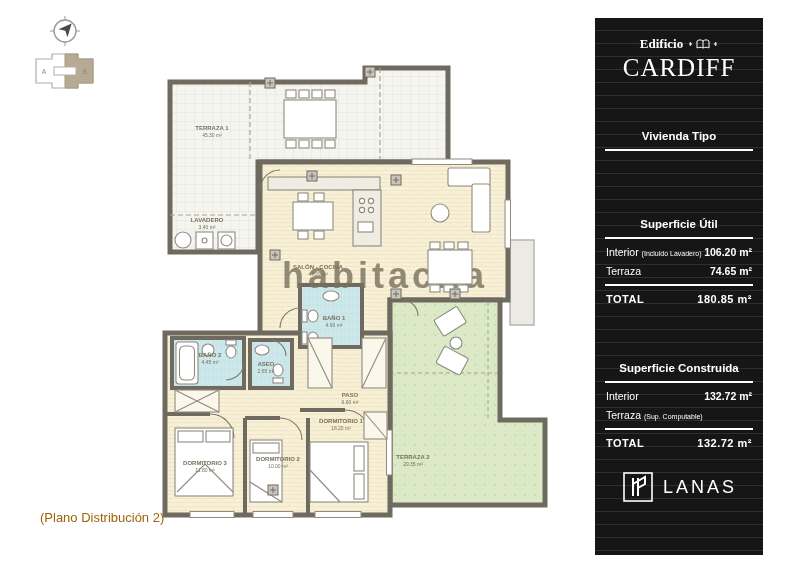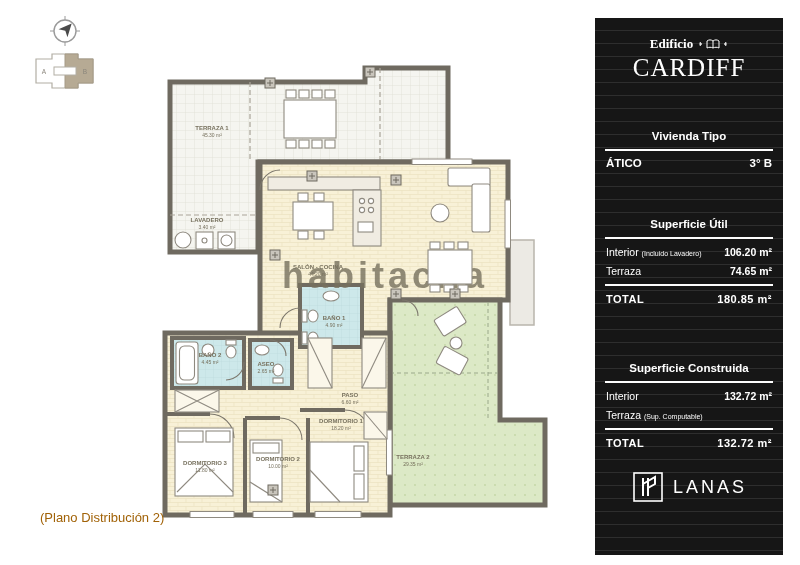--- a/index.html
+++ b/index.html
@@ -15,21 +15,21 @@
   .wm { font-size:36px; font-weight:bold; letter-spacing:4px; fill:#e9e6dc; opacity:.8; }
 
   #compass-svg { position:absolute; left:46px; top:12px; }
   #keyplan-svg { position:absolute; left:32px; top:50px; }
   #keyplan-svg text { font-family:"Liberation Sans", sans-serif; font-size:6.5px; fill:#8b867c; }
 
   #caption { position:absolute; left:40px; top:510px; font-size:13px; color:#a16207; }
 
   
   #panel {
-    position:absolute; left:595px; top:18px; width:188px; height:537px;
+    position:absolute; left:595px; top:18px; width:168px; height:537px;
     color:#fff;
     background:repeating-linear-gradient(180deg,#161616 0px,#161616 12px,#2e2e2e 12px,#2e2e2e 13px);
   }
   .sec { position:absolute; left:0; width:100%; text-align:center; }
   .sec-brand { top:18px; }
   .edificio-line { font-family:"Liberation Serif", serif; font-weight:bold; font-size:13px;
                    display:flex; align-items:center; justify-content:center; gap:5px; }
   .cardiff { font-family:Liberation Serif, serif; font-size:25px; letter-spacing:1px; margin-top:2px; }
   .sec-title { font-size:11.5px; font-weight:bold; }
   .divider { height:2px; background:#fdfdfd; margin:7px 10px 6px 10px; }
@@ -282,24 +282,20 @@
             <path d="M15,3 v7"></path>
           </g>
         </svg>
       </div>
       <div class="cardiff">CARDIFF</div>
     </div>
 
     <div class="sec sec-tipo">
       <div class="sec-title">Vivienda Tipo</div>
       <div class="divider"></div>
-      <div class="prow">
-        <span class="lbl">ÁTICO</span>
-        <span class="val">3° B</span>
-      </div>
     </div>
 
     <div class="sec sec-util">
       <div class="sec-title">Superficie Útil</div>
       <div class="divider"></div>
       <div class="prow">
         <span class="lbl"><span>Interior</span> <span class="note">(Incluido Lavadero)</span></span>
         <span class="val">106.20 m²</span>
       </div>
       <div class="prow">

